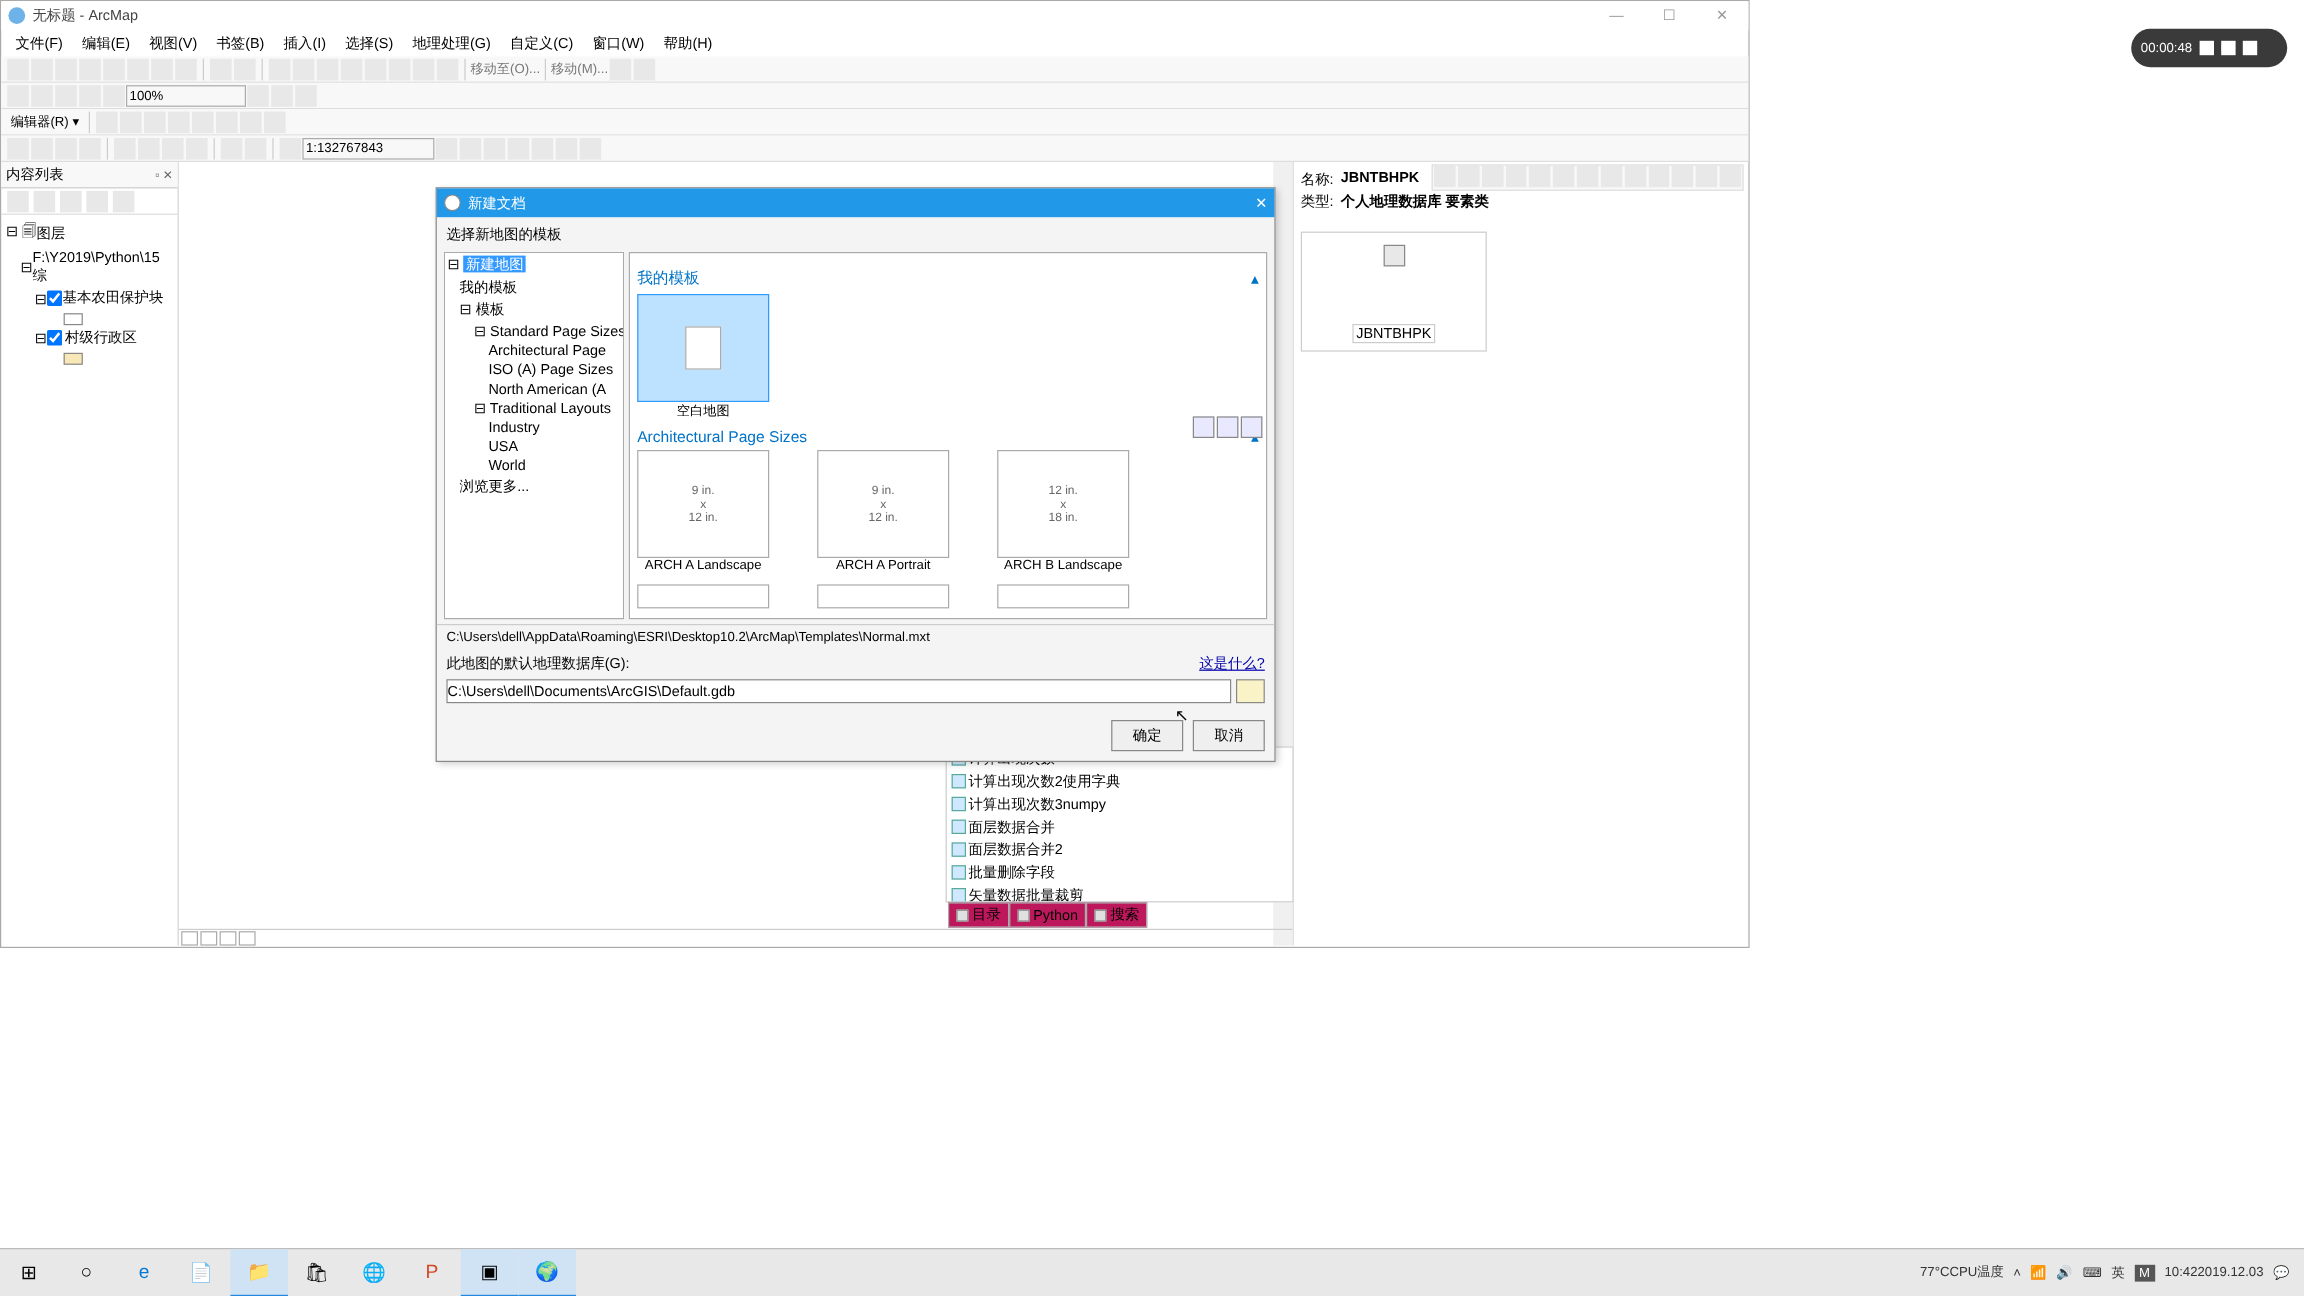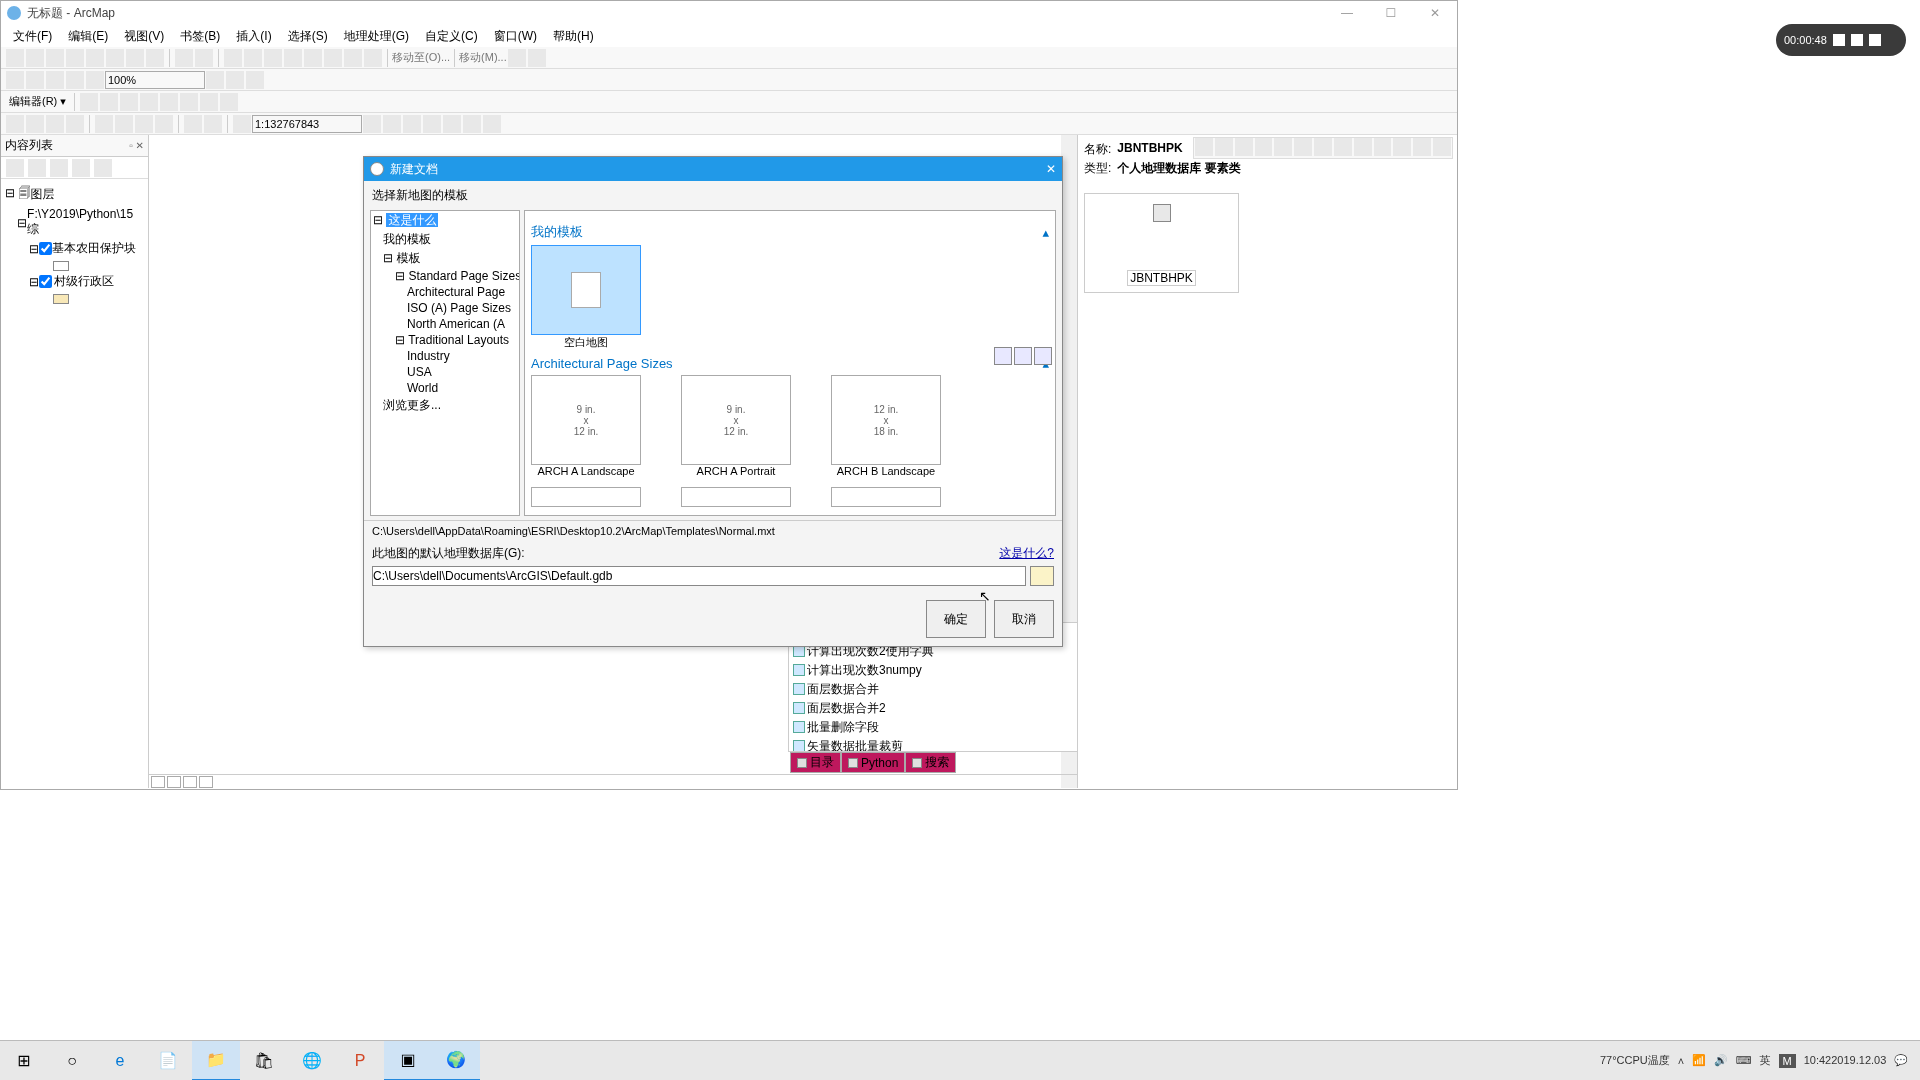--- a/index.html
+++ b/index.html
@@ -80,21 +80,21 @@
 .view-icons .vi { width:18px; height:18px; border:1px solid #888; background:#e8e8ff;}
 
 .modal-path { font-size: 11px; padding: 4px 8px; border-top: 1px solid #ccc; }
 .modal-db { font-size: 12px; padding: 4px 8px; display:flex; align-items:center; gap:6px;text-align:center;}
 .modal-db .dblabel { flex: 0 0 auto; }
 .modal-db .whatlink { color: #00a; text-decoration: underline; margin-left:auto;}
 .modal-db-input { padding: 0 8px 6px 8px; display:flex; gap:4px;}
 .modal-db-input input { flex:1; font-size:12px; height:20px; border:1px solid #888; padding:0 0; background:#fff;}
 .modal-db-input .browse { width:24px; height:20px; border:1px solid #888; background:#fbf3c8;}
 .modal-btns { display: flex; justify-content: flex-end; gap: 8px; padding: 8px; }
-.modal-btns button { width: 60px; height: 38px; font-size: 12px; border: 1px solid #888; background:#efefef; }
+.modal-btns button { width: 60px; height: 26px; font-size: 12px; border: 1px solid #888; background:#efefef; }
 
 .cursor { position:absolute; left:979px; top:588px; z-index:200; font-size:14px; pointer-events:none;}
 
 
 .rec { position: absolute; top: 24px; right: 14px; width: 130px; height: 32px; background: #3a3a3a; border-radius: 16px; display:flex; align-items:center; color:#fff; font-size:11px; padding:0 8px; gap:6px; z-index:150;}
 .rec .rbtn { width:12px; height:12px; background:#fff; }
 
 
 .taskbar { position: absolute; bottom: 0; left: 0; right: 0; height: 40px; background: #e8e8e8; border-top:1px solid #bbb; display: flex; align-items: center; }
 .tb-left { display: flex; align-items: center; height: 100%; }
@@ -337,21 +337,21 @@
   <div class="modal-sub">选择新地图的模板</div>
 
   <div class="view-icons">
     <div class="vi"></div>
     <div class="vi"></div>
     <div class="vi"></div>
   </div>
 
   <div class="modal-body">
     <div class="modal-tree">
-      <div class="nrow"><span>⊟ </span><span class="sel" style="padding:0 2px">这是什么</span></div>
+      <div class="nrow"><span>⊟ </span><span class="sel" style="padding:0 2px">新建地图</span></div>
       <div class="nrow i1">我的模板</div>
       <div class="nrow i1">⊟ <span>模板</span></div>
       <div class="nrow i2">⊟ <span>Standard Page Sizes</span></div>
       <div class="nrow i3">Architectural Page</div>
       <div class="nrow i3">ISO (A) Page Sizes</div>
       <div class="nrow i3">North American (A</div>
       <div class="nrow i2">⊟ <span>Traditional Layouts</span></div>
       <div class="nrow i3">Industry</div>
       <div class="nrow i3">USA</div>
       <div class="nrow i3">World</div>

